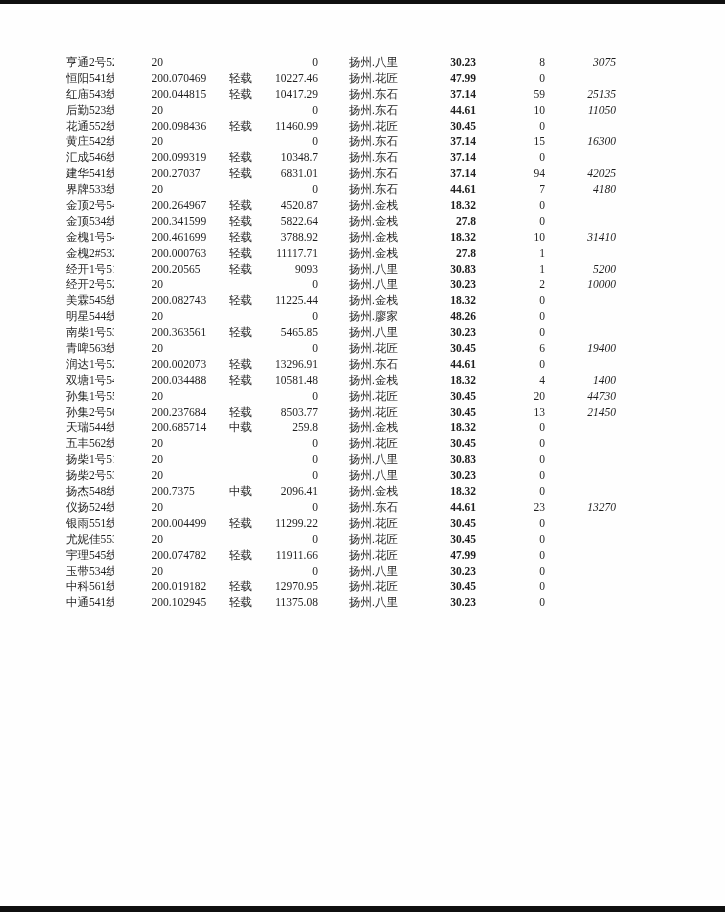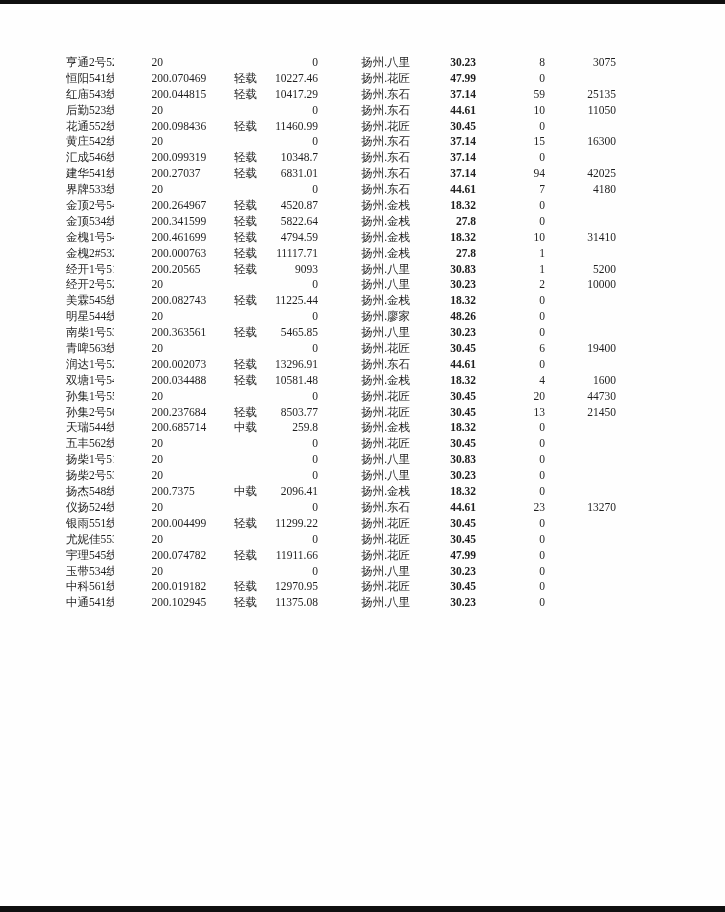--- a/index.html
+++ b/index.html
@@ -25,26 +25,26 @@
     display:flex;height:15.9px;line-height:15.9px;
     white-space:nowrap;
   }
   .cell{
     box-sizing:border-box;overflow:hidden;white-space:nowrap;
     height:15.9px;
   }
   .c1{width:48px;text-align:left;}
   .c2{width:49px;text-align:right;}
   .c3{width:50px;}
-  .c4{width:44px;text-align:right;padding-left:11px;}
+  .c4{width:44px;text-align:center;padding-left:11px;}
   .c5{width:61px;text-align:right;}
-  .c6{width:92px;text-align:right;padding-left:19px;}
+  .c6{width:92px;text-align:center;padding-left:19px;}
   .c7{width:66px;text-align:right;font-weight:bold;}
   .c8{width:69px;text-align:right;}
-  .c9{width:71px;text-align:right;}
+  .c9{width:71px;text-align:right;font-style:italic;}
 </style>
 </head>
 <body>
 
 <div class="screen">
   <div class="edge-bar top"></div>
   <div class="data-table">
       <div class="row">
         <div class="cell c1">亨通2号52</div>
         <div class="cell c2">20</div>
@@ -164,21 +164,21 @@
         <div class="cell c6">扬州.金栈</div>
         <div class="cell c7">27.8</div>
         <div class="cell c8">0</div>
         <div class="cell c9"></div>
       </div>
       <div class="row">
         <div class="cell c1">金槐1号54</div>
         <div class="cell c2">20</div>
         <div class="cell c3">0.461699</div>
         <div class="cell c4">轻载</div>
-        <div class="cell c5">4794.59</div>
+        <div class="cell c5">3788.92</div>
         <div class="cell c6">扬州.金栈</div>
         <div class="cell c7">18.32</div>
         <div class="cell c8">10</div>
         <div class="cell c9">31410</div>
       </div>
       <div class="row">
         <div class="cell c1">金槐2#532</div>
         <div class="cell c2">20</div>
         <div class="cell c3">0.000763</div>
         <div class="cell c4">轻载</div>
@@ -267,21 +267,21 @@
       </div>
       <div class="row">
         <div class="cell c1">双塘1号54</div>
         <div class="cell c2">20</div>
         <div class="cell c3">0.034488</div>
         <div class="cell c4">轻载</div>
         <div class="cell c5">10581.48</div>
         <div class="cell c6">扬州.金栈</div>
         <div class="cell c7">18.32</div>
         <div class="cell c8">4</div>
-        <div class="cell c9">1600</div>
+        <div class="cell c9">1400</div>
       </div>
       <div class="row">
         <div class="cell c1">孙集1号55</div>
         <div class="cell c2">20</div>
         <div class="cell c3"></div>
         <div class="cell c4"></div>
         <div class="cell c5">0</div>
         <div class="cell c6">扬州.花匠</div>
         <div class="cell c7">30.45</div>
         <div class="cell c8">20</div>

